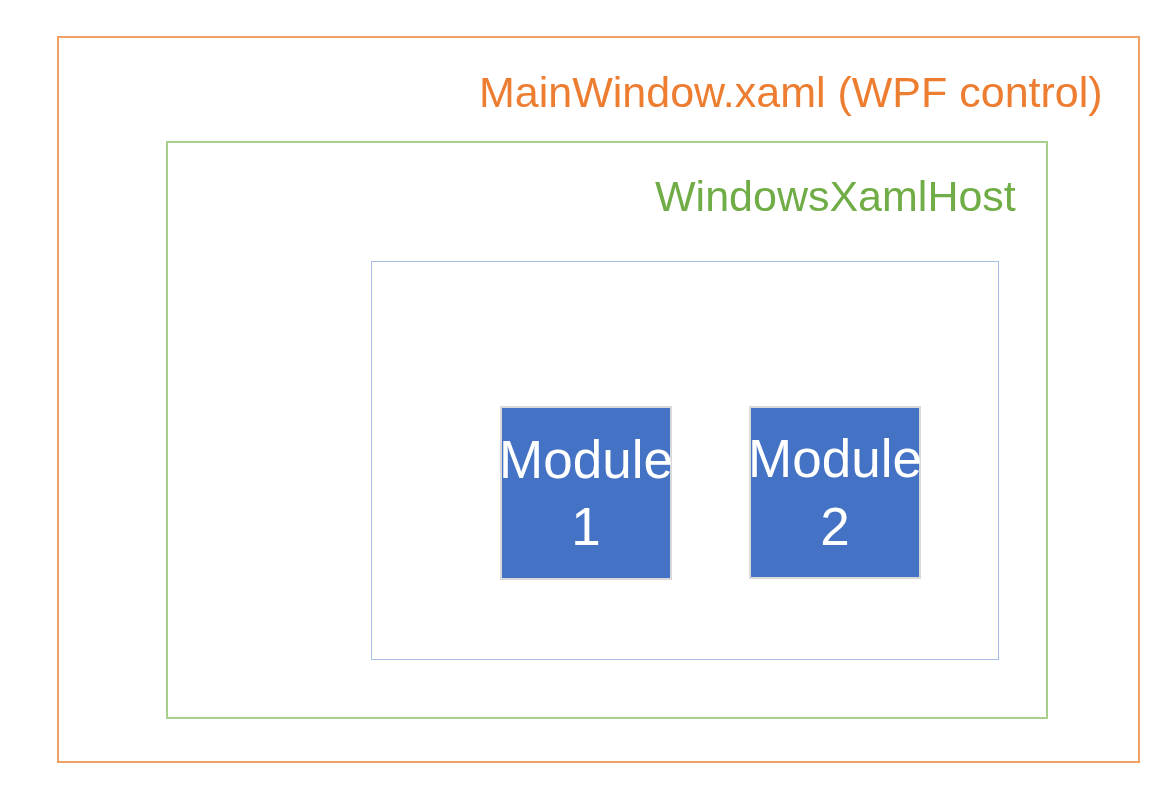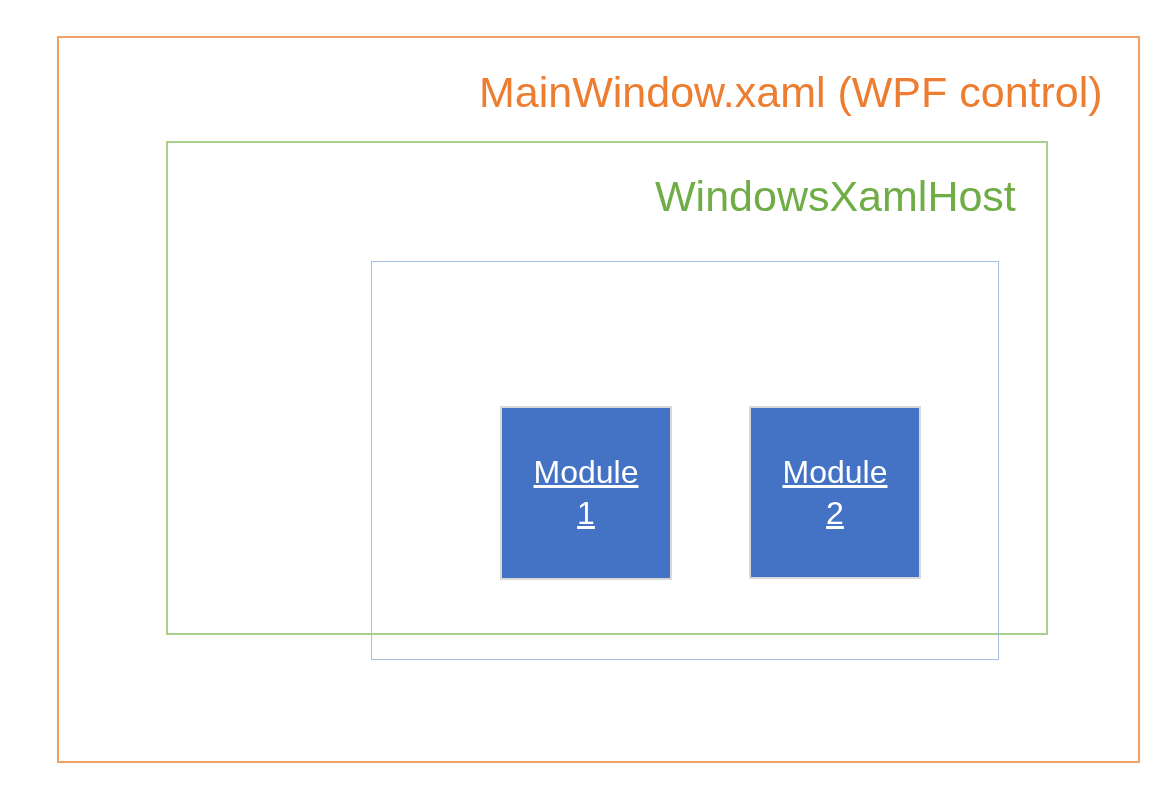--- a/index.html
+++ b/index.html
@@ -24,21 +24,21 @@
     left: 57px;
     top: 36px;
     width: 1083px;
     height: 727px;
     border: 2px solid #F2A164;
   }
   .host-box {
     left: 107px;   
     top: 103px;    
     width: 882px;
-    height: 494px;
+    height: 578px;
     border: 2px solid #A8D08D;
   }
   .shell-box {
     left: 203px;   
     top: 118px;    
     width: 628px;
     height: 399px;
     border: 1.5px solid #A6BEE4;
   }
   .label {
@@ -68,24 +68,23 @@
     position: absolute;
     box-sizing: border-box;
     width: 172px;
     background: #4472C4;
     border: 2px solid #D9D9D9;
     display: flex;
     flex-direction: column;
     align-items: center;
     justify-content: center;
     color: #FFFFFF;
-    font-size: 32px;
+    font-size: 53px;
     line-height: 1.27;
     text-align: center;
-    text-decoration: underline;
   }
   .module-1 {
     left: 128px;   
     top: 144px;    
     height: 174px;
   }
   .module-2 {
     left: 377px;   
     top: 144px;
     height: 173px;

